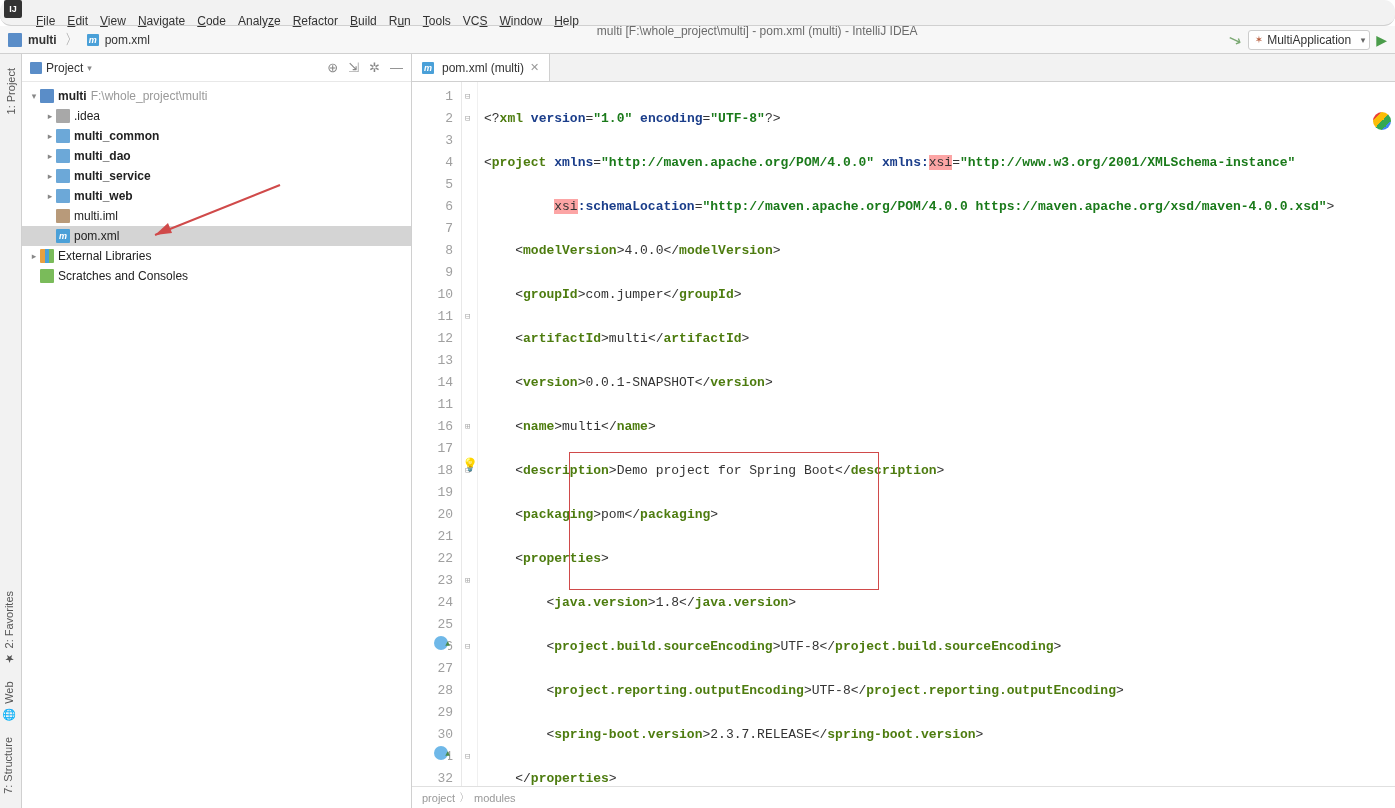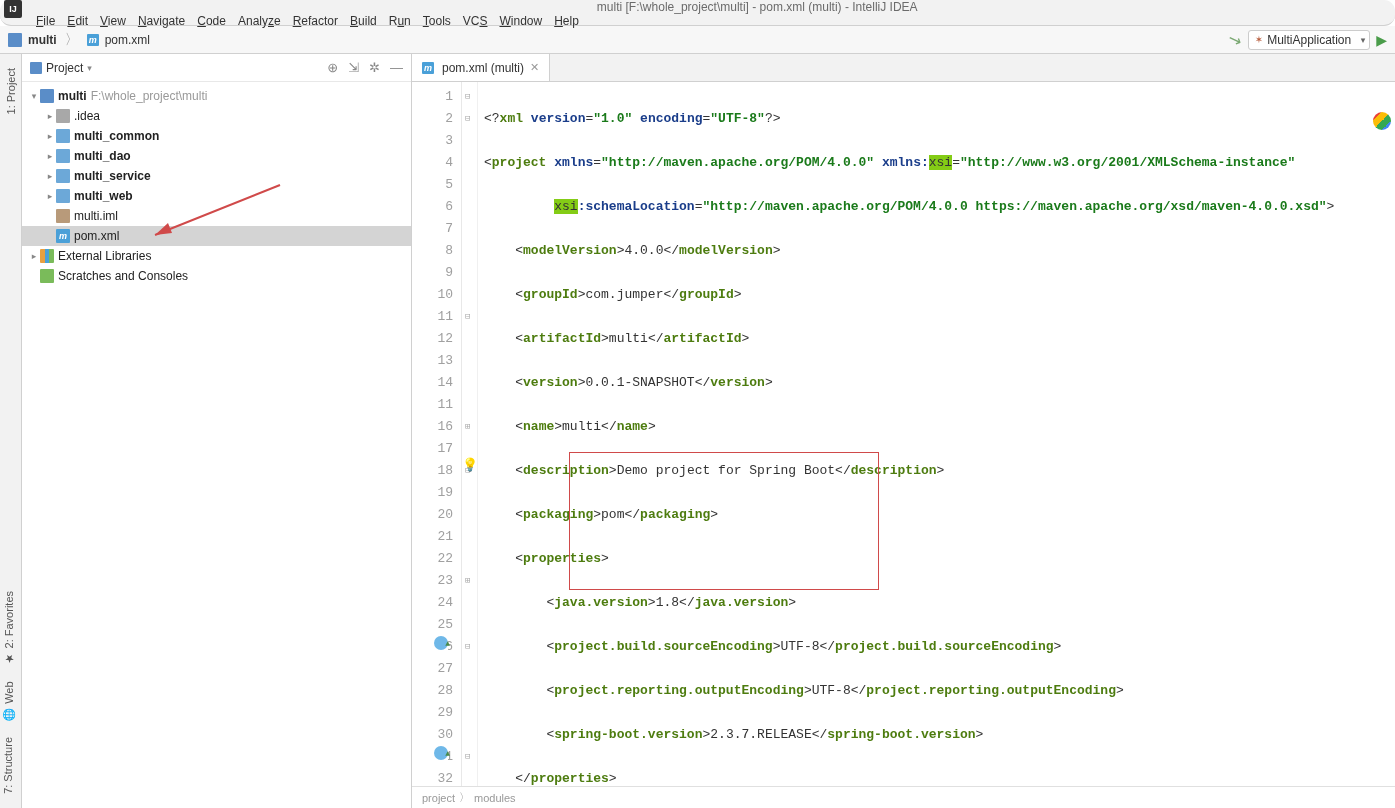--- a/index.html
+++ b/index.html
@@ -1,21 +1,21 @@
 <!DOCTYPE html>
 <html><head>
 <meta charset="utf-8">
 <style>
 * { margin:0; padding:0; box-sizing:border-box; }
 body { font-family:"Segoe UI",Arial,sans-serif; font-size:12px; color:#333; background:#fff; overflow:hidden; width:1395px; height:808px; position:relative; }
 .menubar { height:26px; background:#f2f2f2; display:flex; padding:0 4px; border-bottom:1px solid #d0d0d0;border-radius:11px; }
 .app-icon { width:18px; height:18px; background:#333; color:#fff; display:flex; align-items:center; justify-content:center; font-size:9px; font-weight:bold; border-radius:2px; margin-right:8px; }
 .menu-item { padding:2px 6px; cursor:pointer;margin-top:12px; }
 .menu-item u { text-decoration:underline; }
-.window-title { margin-left:12px; color:#6b6b6b; }
+.window-title { margin-left:12px; color:#6b6b6b;margin-top:24px; }
 .navbar { height:28px; background:#f7f7f7; display:flex; align-items:center; padding:0 8px; border-bottom:1px solid #d0d0d0; justify-content:space-between;}
 .navbar-left { display:flex; align-items:center; gap:4px; }
 .nav-icon { width:14px; height:14px; background:#5a8dc8; display:inline-block; border-radius:1px;}
 .nav-proj { font-weight:bold; margin-left:2px;}
 .nav-sep { color:#999; margin:0 4px; font-size:14px;}
 .nav-micon { width:12px; height:12px; background:#4aa0d8; display:inline-block; font-size:9px; color:#fff; font-style:italic; font-weight:bold; text-align:center; line-height:12px; border-radius:1px; margin-right:2px;}
 .navbar-right { display:flex; align-items:center; gap:6px; }
 .build-icon { font-size:16px; color:#7aa872; transform:rotate(-20deg);}
 .run-config { border:1px solid #ccc; background:#fff; padding:2px 18px 2px 6px; border-radius:3px; display:flex; align-items:center; gap:4px; position:relative;}
 .run-config-bug { color:#b85e3e; font-size:10px;}
@@ -59,21 +59,21 @@
 .fold-col { width:16px; min-width:16px; border-right:1px solid #f0f0f0; position:relative;}
 .fold-mark { position:absolute; left:3px; font-size:9px; color:#aaa; line-height:22px;}
 .code { flex:1; padding:4px 6px; line-height:22px; white-space:pre; overflow:auto; position:relative;}
 .ln { height:22px; }
 .red-box { position:absolute; border:1px solid #d04a4a; left:91px; top:370px; width:310px; height:138px; pointer-events:none;}
 .tag { color:#4d7c0f; font-weight:bold;}
 .attr { color:#1a3d8a; font-weight:bold;}
 .str { color:#1a7a1a; font-weight:bold;}
 .txt { color:#333;}
 .punc { color:#333;}
-.nshl { background:#84cc16;}
+.nshl { background:#fca5a5;}
 .bulb { position:absolute; left:50px; top:375px; color:#d8a838; font-size:13px; z-index:2;}
 .right-badge { position:absolute; right:4px; top:30px; width:18px; height:18px; border-radius:50%; background:linear-gradient(135deg,#ea4335 0 25%,#fbbc05 25% 50%,#34a853 50% 75%,#4285f4 75%);}
 .crumbs { height:22px; border-top:1px solid #e0e0e0; padding:2px 10px; color:#999; font-size:11px; display:flex; align-items:center; gap:4px;}
 </style>
 </head>
 <body>
 
 <div class="menubar">
   <div class="app-icon">IJ</div>
   <div class="menu-item"><u>F</u>ile</div>

